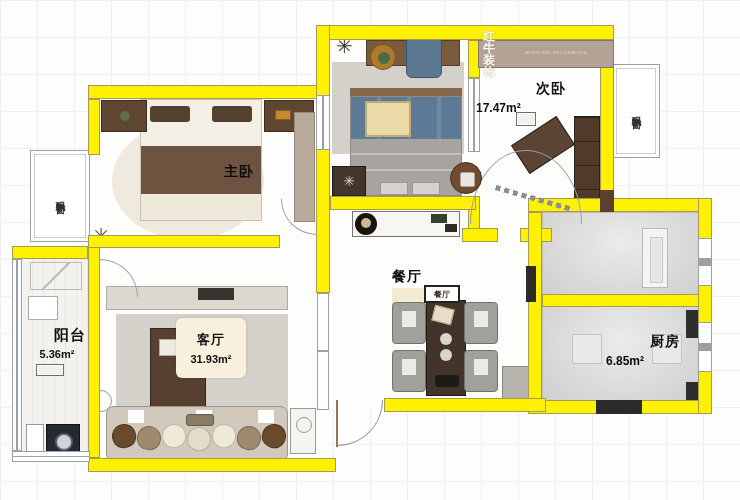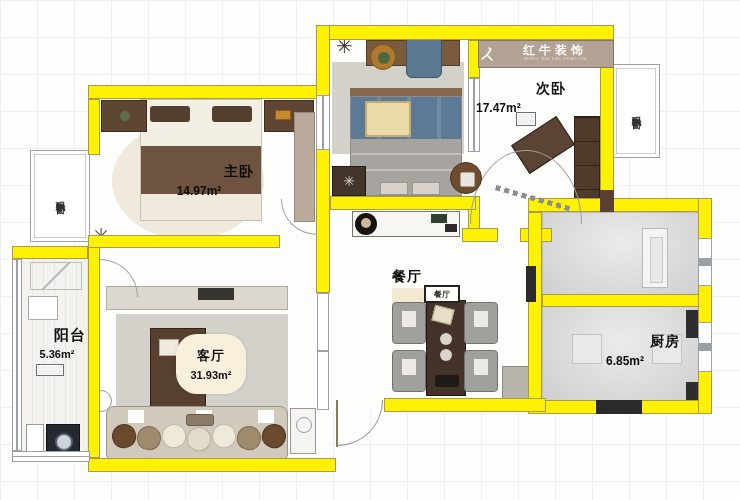--- a/index.html
+++ b/index.html
@@ -22,21 +22,21 @@
   .mull-v{background:linear-gradient(90deg,#fff 40%,#9aa0a4 40% 60%,#fff 60%);}
   .bay{position:absolute;background:#fff;border:1px solid #9aa0a4;box-shadow:inset 0 0 0 3px #fff, inset 0 0 0 4px #c9cdd0;z-index:4;display:flex;align-items:center;justify-content:center;}
   .vlabel{writing-mode:vertical-rl;font-size:10px;font-weight:bold;color:#2b2b2b;letter-spacing:3px;}
   .furn{position:absolute;z-index:3;box-sizing:border-box;}
   .qarc{position:absolute;z-index:6;box-sizing:border-box;}
   .rlabel{position:absolute;z-index:9;color:#0d0d0d;text-align:center;}
   .rlabel .nm{font-weight:bold;font-size:14px;letter-spacing:1px;text-align:right;}
   .rlabel .ar{font-weight:bold;font-size:12px;margin-top:3px;}
   .logo{position:absolute;left:478px;top:40px;width:134px;height:26px;background:#b3a396;border:1px solid #857767;z-index:8;
         display:flex;align-items:center;justify-content:center;gap:4px;}
-  .logo .txt{display:flex;flex-direction:column;align-items:center;line-height:1;}
+  .logo .txt{display:flex;flex-direction:row;align-items:center;line-height:1;}
   .logo .brand{color:#fefcf9;font-weight:bold;font-size:12px;letter-spacing:4px;text-shadow:0 0 1px #9b8d7f;}
   .logo .tag{color:#e3dad0;font-size:8px;letter-spacing:1px;transform:scale(.55);transform-origin:center top;margin-top:1px;white-space:nowrap;}
   .plant{position:absolute;z-index:4;color:#584838;font-size:22px;line-height:1;}
   .sign{position:absolute;z-index:8;background:#fffef8;border:2px solid #222;font-size:8px;font-weight:bold;color:#333;
         display:flex;align-items:center;justify-content:center;box-sizing:border-box;}
   .badge{position:absolute;z-index:9;background:#f2f1ee;border:1px solid #6e6e6e;box-shadow:inset 0 0 0 1px #fff;}
   .card{position:absolute;z-index:8;background:#f8efdc;border-radius:6px;box-shadow:0 0 3px rgba(0,0,0,.15);
         display:flex;flex-direction:column;align-items:center;justify-content:center;color:#111;}
   .card .nm{font-weight:bold;font-size:13px;letter-spacing:1px;}
   .card .ar{font-weight:bold;font-size:11px;margin-top:4px;}
@@ -214,37 +214,36 @@
       <path d="M7 9 2 13" stroke="#fefcf9" stroke-width="1.6" fill="none" stroke-linecap="round"></path>
     </svg>
     <span class="txt">
       <span class="brand">红牛装饰</span>
       <span class="tag">HONG NIU DECORATION</span>
     </span>
   </div>
 
   <div class="rlabel" style="left:144px;top:163px;width:110px;">
     <div class="nm">主卧</div>
-    <div class="ar">14.97m²</div>
   </div>
   <div class="rlabel" style="left:476px;top:80px;width:90px;text-align:left;">
     <div class="nm">次卧</div>
     <div class="ar">17.47m²</div>
   </div>
   <div class="badge" style="left:516px;top:112px;width:18px;height:12px;"></div>
   <div class="rlabel" style="left:575px;top:234px;width:110px;">
   </div>
   <div class="rlabel" style="left:570px;top:333px;width:110px;">
     <div class="nm">厨房</div>
     <div class="ar">6.85m²</div>
   </div>
   <div class="rlabel" style="left:362px;top:268px;width:60px;text-align:left;">
     <div class="nm">餐厅</div>
   </div>
-  <div class="card" style="left:176px;top:334px;width:70px;height:60px;border-radius:21px;">
+  <div class="card" style="left:176px;top:318px;width:70px;height:60px;">
     <div class="nm">客厅</div>
     <div class="ar">31.93m²</div>
   </div>
   <div class="rlabel" style="left:28px;top:326px;width:58px;">
     <div class="nm" style="font-size:15px;">阳台</div>
     <div class="ar" style="font-size:11px;">5.36m²</div>
   </div>
   <div class="badge" style="left:36px;top:364px;width:26px;height:10px;"></div>
 
 </div>

